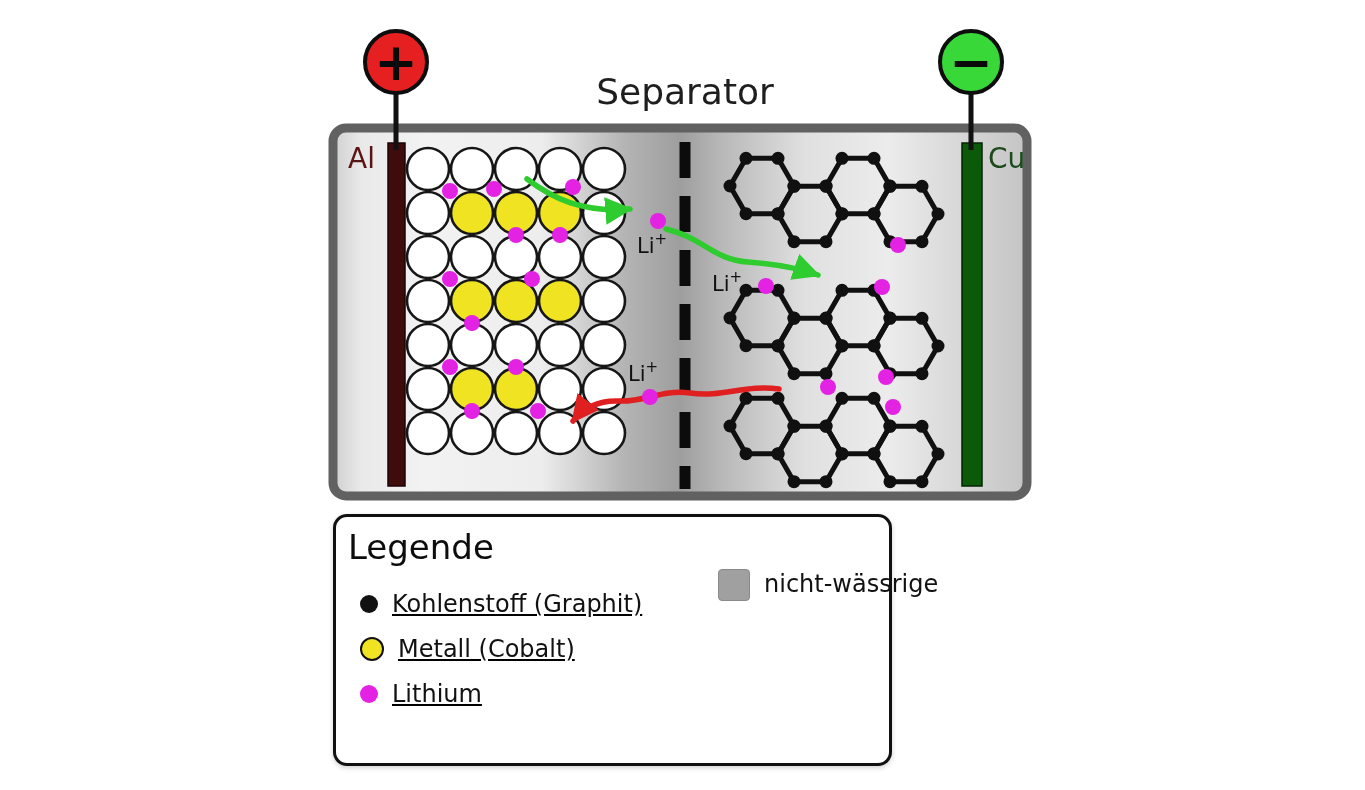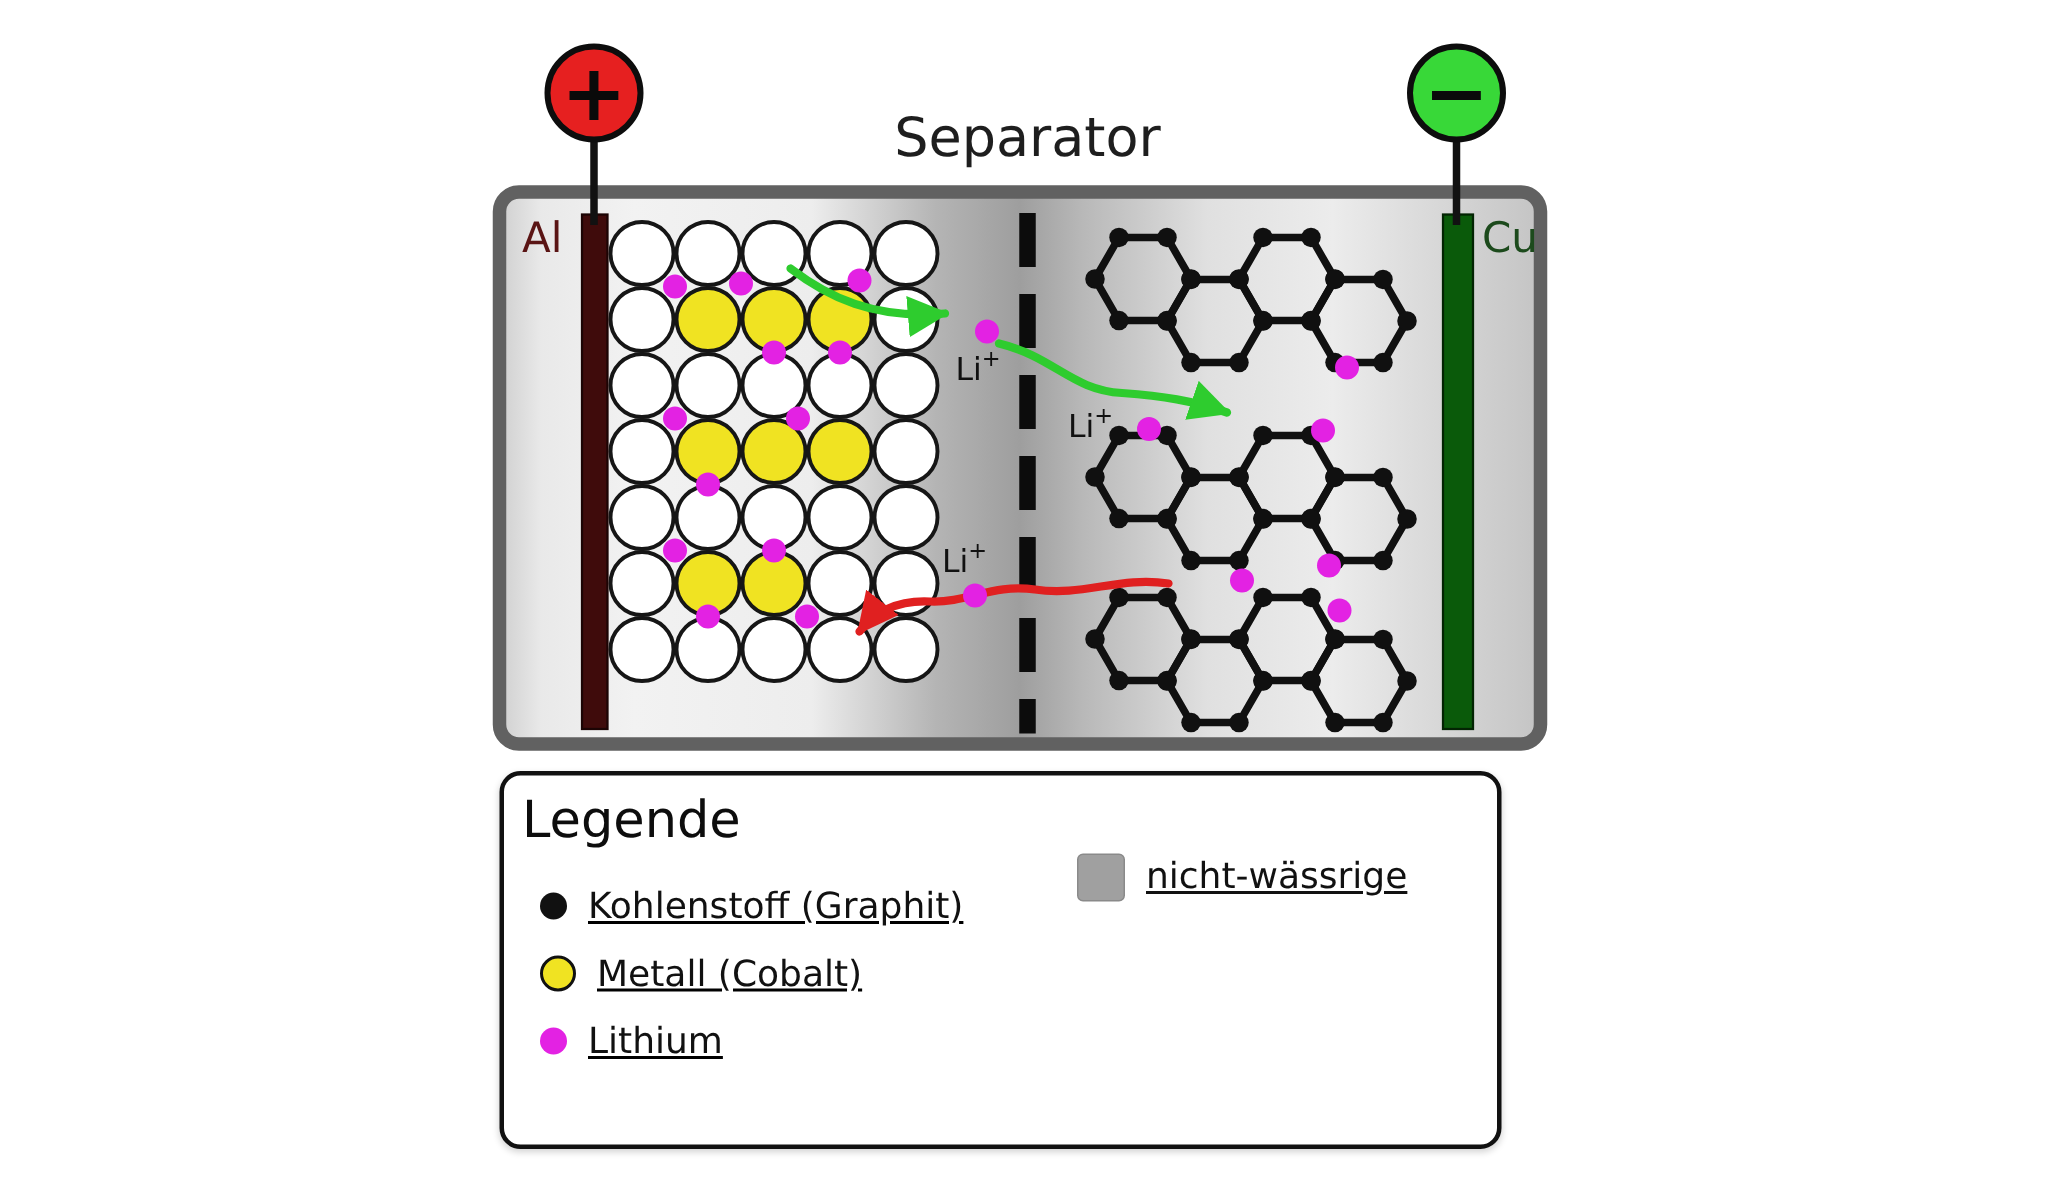--- a/index.html
+++ b/index.html
@@ -31,36 +31,36 @@
   .cobalt{fill:var(--cobalt);stroke:#161616;stroke-width:2.6;}
   .lithium{fill:var(--lithium);}
   .gbond{fill:none;stroke:#101010;stroke-width:5;stroke-linejoin:round;}
   .gatom{fill:#101010;}
   .charge-arrow{fill:none;stroke:var(--charge-arrow);stroke-width:5.5;stroke-linecap:round;}
   .discharge-arrow{fill:none;stroke:var(--discharge-arrow);stroke-width:5.5;stroke-linecap:round;}
   .li-label{font-size:21px;fill:#111;}
 
   
   .legend{
-    position:absolute;left:333px;top:514px;width:668px;height:252px;
+    position:absolute;left:333px;top:514px;width:559px;height:252px;
     background:#ffffff;border:3px solid #111;border-radius:14px;
     box-sizing:border-box;box-shadow:0 2px 5px rgba(0,0,0,.18);
   }
   .legend-title{position:absolute;left:12px;top:10px;font-size:34px;color:#0d0d0d;}
   .legend-col-left{position:absolute;left:24px;top:70px;display:flex;flex-direction:column;gap:11px;text-decoration:underline;}
   .legend-item{display:flex;align-items:center;gap:14px;font-size:24px;color:#111;height:34px;}
   .legend-label{white-space:nowrap;}
   .swatch{display:inline-block;flex:none;}
   .carbon-swatch{width:18px;height:18px;border-radius:50%;background:var(--carbon);}
   .cobalt-swatch{width:20px;height:20px;border-radius:50%;background:var(--cobalt);border:2px solid #111;}
   .lithium-swatch{width:18px;height:18px;border-radius:50%;background:var(--lithium);}
   .oxygen-swatch{width:24px;height:24px;border-radius:50%;background:#fff;border:3px solid #111;}
   .electrolyte-swatch{width:30px;height:30px;background:var(--electrolyte);border-radius:4px;border:1px solid #8a8a8a;}
   .electrolyte-item{position:absolute;left:382px;top:52px;height:auto;align-items:flex-start;}
-  .two-line{display:flex;flex-direction:column;line-height:31px;text-decoration:underline;}
+  .two-line{display:flex;flex-direction:column;line-height:31px;}
   .charge-item{position:absolute;left:374px;top:160px;}
   .discharge-item{position:absolute;left:374px;top:202px;}
   .icon-charge-line{stroke:var(--charge-arrow);stroke-width:6;fill:none;}
   .icon-charge-head{fill:var(--charge-arrow);}
   .icon-discharge-line{stroke:var(--discharge-arrow);stroke-width:6;fill:none;}
   .icon-discharge-head{fill:var(--discharge-arrow);}
 </style>
 </head>
 <body>
 

